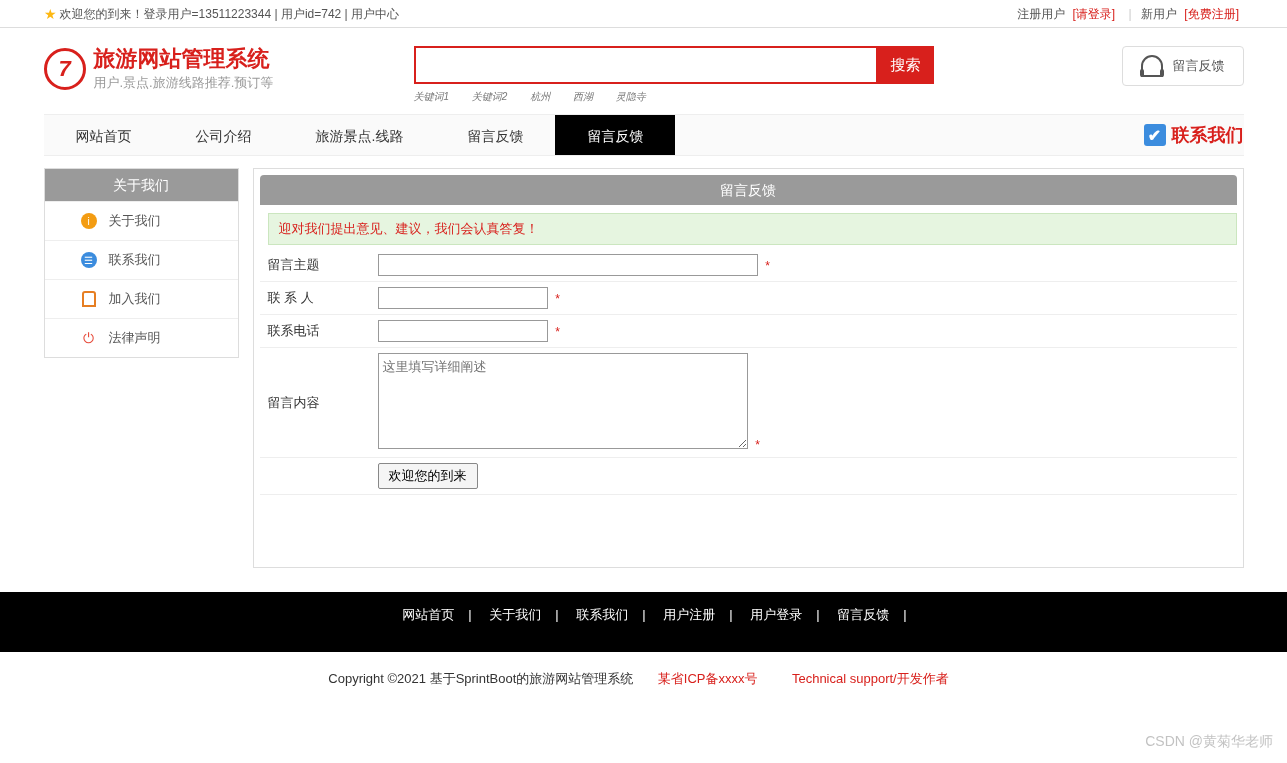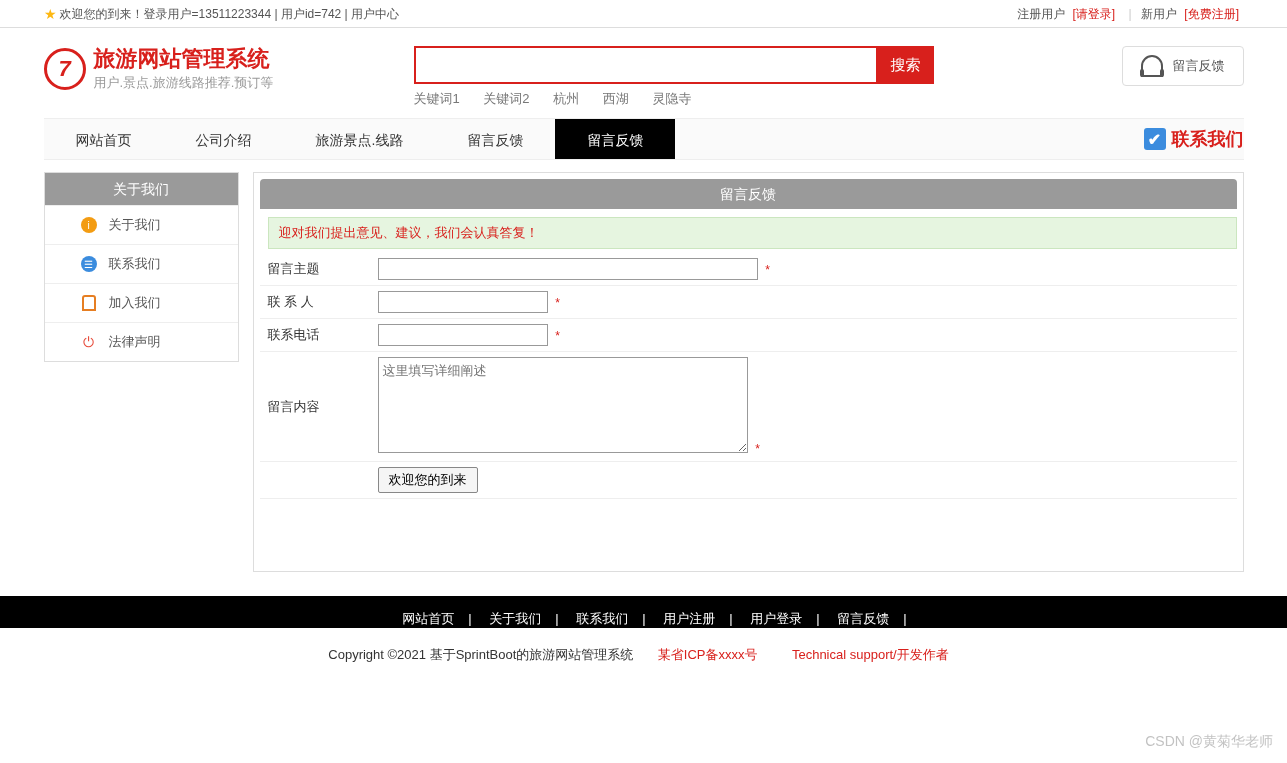--- a/index.html
+++ b/index.html
@@ -18,21 +18,21 @@
     .header { display: flex; align-items: flex-start; padding: 18px 0 10px; }
     .logo-block { display: flex; align-items: center; width: 370px; }
     .logo-circle { width: 42px; height: 42px; border-radius: 50%; border: 3px solid #d8201c; display: flex; align-items: center; justify-content: center; color: #d8201c; font-weight: bold; font-style: italic; font-size: 22px; margin-right: 8px; }
     .site-title { color: #d8201c; font-size: 22px; font-weight: bold; line-height: 1.2; }
     .site-sub { color: #999; font-size: 13px; margin-top: 2px; }
     
     .search-block { flex: 0 0 520px; }
     .search-row { display: flex; border-radius: 6px; }
     .search-input { flex: 1; height: 38px; border: 2px solid #d8201c; outline: none; padding: 0 8px; font-size: 14px; }
     .search-btn { width: 56px; height: 38px; background: #d8201c; color: #fff; border: none; cursor: pointer; font-size: 15px; }
-    .keywords { margin-top: 6px; font-size: 13px; color: #777; }
+    .keywords { margin-top: 6px; font-size: 10px; color: #777; font-style: italic; }
     .keywords span { margin-right: 20px; cursor: pointer; }
     
     .feedback-btn-block { margin-left: auto; }
     .feedback-btn { border: 1px solid #ddd; border-radius: 4px; padding: 8px 18px; display: flex; align-items: center; cursor: pointer; color: #555; }
     .headset-icon { width: 22px; height: 22px; border: 2px solid #555; border-radius: 50% 50% 0 0; margin-right: 10px; position: relative; }
     .headset-icon::before, .headset-icon::after { content: ''; position: absolute; bottom: -2px; width: 4px; height: 8px; background: #555; border-radius: 2px; }
     .headset-icon::before { left: -3px; }
     .headset-icon::after { right: -3px; }
 
     
@@ -63,21 +63,21 @@
     .form-table td { border-bottom: 1px solid #eee; padding: 5px 8px; font-size: 13px; vertical-align: middle; }
     .form-table .label-cell { width: 110px; color: #333; }
     .form-table input[type="text"] { border: 1px solid #999; height: 22px; padding: 0 4px; font-size: 13px; }
     .input-wide { width: 380px; }
     .input-narrow { width: 170px; }
     .req { color: #d8201c; margin-left: 4px; font-size: 12px; }
     textarea.msg-area { width: 370px; height: 96px; border: 1px solid #999; padding: 4px; font-size: 13px; font-family: inherit; resize: both; }
     .submit-btn { border: 1px solid #888; background: #f5f5f5; padding: 3px 10px; cursor: pointer; font-size: 13px; border-radius: 2px; }
 
     
-    .footer-nav { background: #000; color: #fff; text-align: center; height: 32px; line-height: 46px; font-size: 13px; padding-left: 24px; }
+    .footer-nav { background: #000; color: #fff; text-align: center; height: 60px; line-height: 46px; font-size: 13px; padding-left: 24px; }
     .footer-nav a { color: #fff; text-decoration: none; margin: 0 6px; }
     .footer-nav .pipe { color: #fff; margin: 0 8px; }
     .copyright { text-align: center; padding: 18px 8px; font-size: 13px; color: #333; }
     .copyright a { color: #d8201c; text-decoration: none; margin: 0 10px; }
     
     .watermark { position: fixed; right: 14px; bottom: 12px; color: rgba(120,120,120,0.45); font-size: 14px; pointer-events: none; }
   </style>
 </head>
 <body>
 

